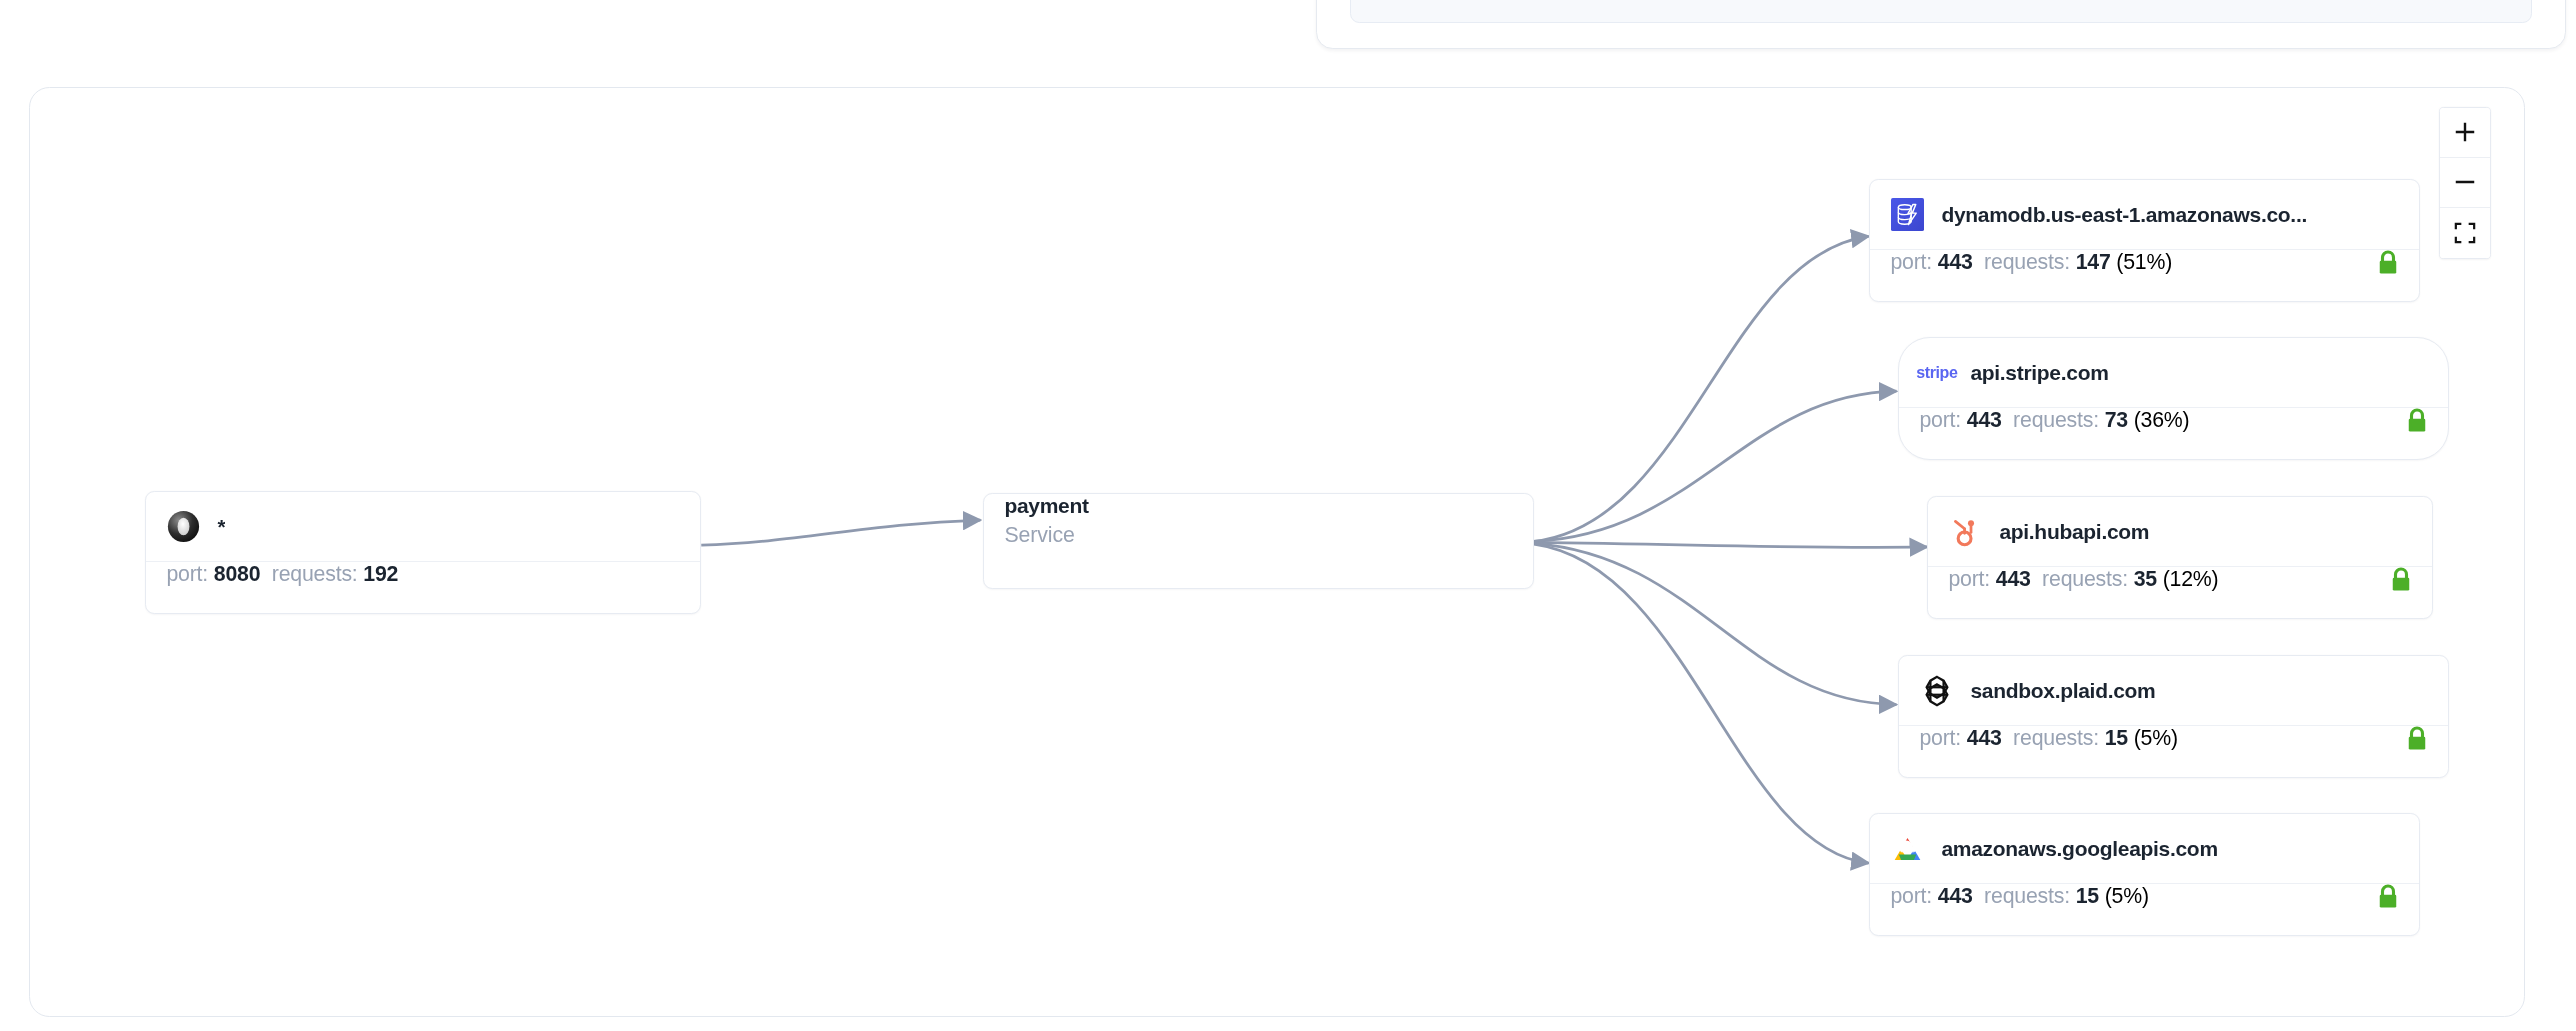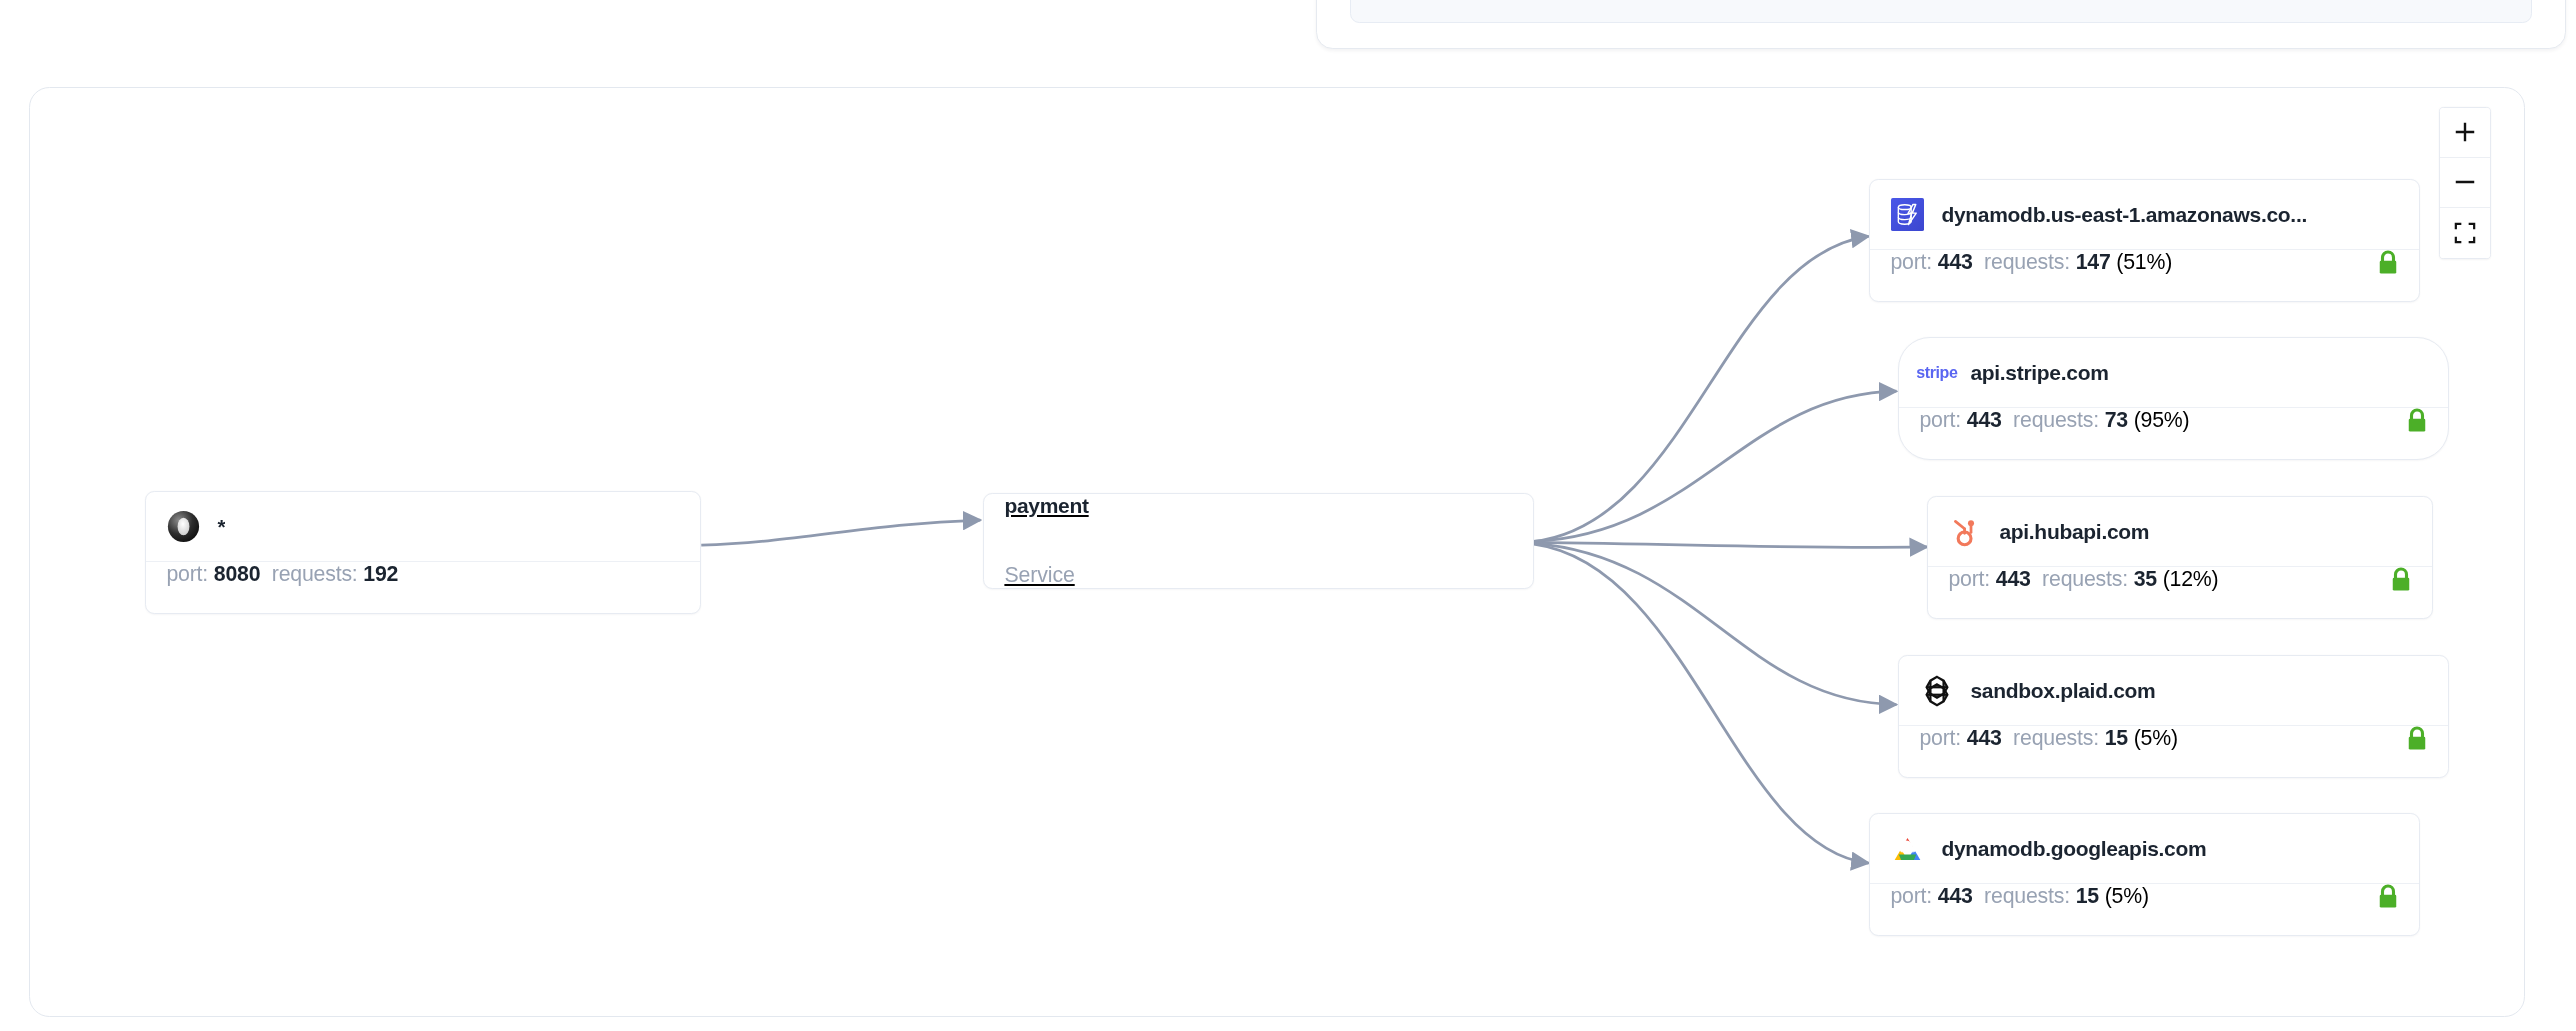--- a/index.html
+++ b/index.html
@@ -104,24 +104,23 @@
   .node-foot b { color: #1b2430; font-weight: 700; }
   .meta-dim { color: #000000; }
   .foot-spacer { flex: 1 1 auto; }
 
   .lock-icon { width: 22px; height: 26px; display: block; }
 
   
   .node-service {
     display: flex;
     flex-direction: column;
-    justify-content: space-between;
+    justify-content: flex-start;
     padding: 0 20.4px;
     gap: 4.6px;
-    text-decoration: underline;
   }
 
   
   .icon-wrap {
     width: 35px; height: 35px;
     flex: 0 0 35px;
     display: flex; align-items: center; justify-content: center;
   }
   .icon-wrap svg { display: block; }
 
@@ -255,21 +254,21 @@
     </div>
 
     <div class="node" style="left:1868px; top:249px; width:551px; height:123px;border-radius:32px;">
       <div class="node-head" style="height:69px;">
         <span class="icon-wrap">
           <span class="stripe-word">stripe</span>
         </span>
         <span class="node-title">api.stripe.com</span>
       </div>
       <div class="node-foot">
-        <span>port:</span>&nbsp;<b>443</b>&nbsp;&nbsp;<span>requests:</span>&nbsp;<b>73</b>&nbsp;<span class="meta-dim">(95%)</span>
+        <span>port:</span>&nbsp;<b>443</b>&nbsp;&nbsp;<span>requests:</span>&nbsp;<b>73</b>&nbsp;<span class="meta-dim">(36%)</span>
         <span class="foot-spacer"></span>
         <span>
           <svg class="lock-icon" viewBox="0 0 24 28">
             <path d="M6 12 V8 a6 6 0 0 1 12 0 v4" fill="none" stroke="#4caf28" stroke-width="3.4"></path>
             <rect x="3" y="11.5" width="18" height="14" rx="1.5" fill="#4caf28"></rect>
           </svg>
         </span>
       </div>
     </div>
 
@@ -333,21 +332,21 @@
         <span class="icon-wrap">
           <svg width="33" height="28" viewBox="0 0 36 30">
             <path d="M18 3 L25 15 H11 Z" fill="#ea4335"></path>
             <path d="M25 15 L32 27 H18 Z" fill="#4285f4"></path>
             <path d="M11 15 L4 27 H18 Z" fill="#fbbc05"></path>
             <path d="M8.5 21 H27.5 L25 27 H11 Z" fill="#34a853"></path>
             <path d="M24 12.5 a7.5 7.5 0 1 0 -13.2 5.5 h14.4 a4.6 4.6 0 0 0 -1.2 -9.1 z" fill="#ffffff"></path>
             <path d="M23 13.3 a6.6 6.6 0 1 0 -11.8 4.9 h13.1 a4 4 0 0 0 -1.3 -7.9 z" fill="none" stroke="#ffffff" stroke-width="0.8"></path>
           </svg>
         </span>
-        <span class="node-title">dynamodb.googleapis.com</span>
+        <span class="node-title">amazonaws.googleapis.com</span>
       </div>
       <div class="node-foot">
         <span>port:</span>&nbsp;<b>443</b>&nbsp;&nbsp;<span>requests:</span>&nbsp;<b>15</b>&nbsp;<span class="meta-dim">(5%)</span>
         <span class="foot-spacer"></span>
         <span>
           <svg class="lock-icon" viewBox="0 0 24 28">
             <path d="M6 12 V8 a6 6 0 0 1 12 0 v4" fill="none" stroke="#4caf28" stroke-width="3.4"></path>
             <rect x="3" y="11.5" width="18" height="14" rx="1.5" fill="#4caf28"></rect>
           </svg>
         </span>

